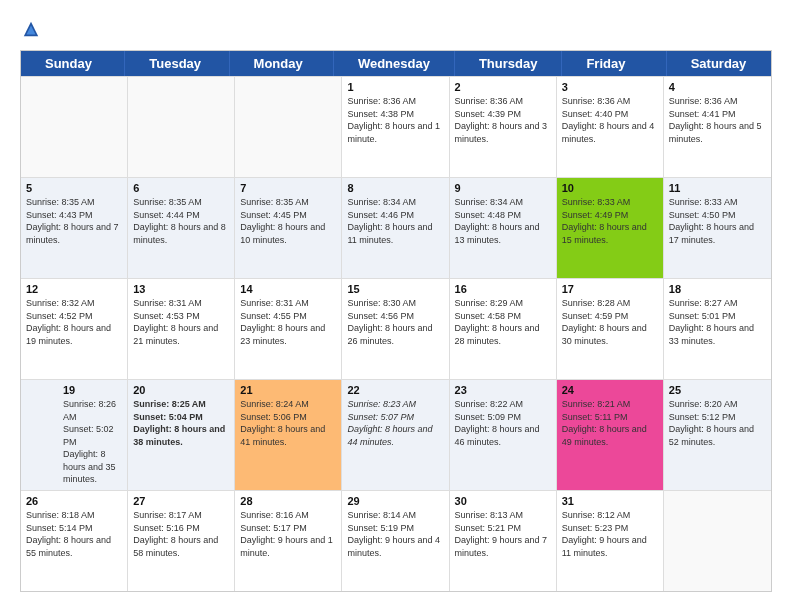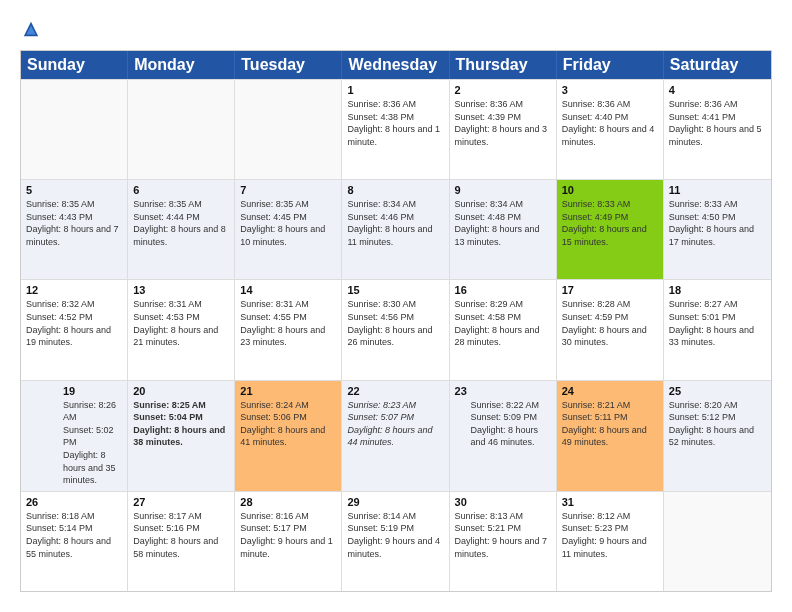--- a/index.html
+++ b/index.html
@@ -66,22 +66,22 @@
       border: 1px solid #ccc;
     }
     .cal-header {
       display: grid;
       grid-template-columns: repeat(7, 1fr);
       background: #2255a4;
     }
     .cal-header-cell {
       color: white;
       font-weight: bold;
-      font-size: 16px;
-      padding: 5px 6px;
+      font-size: 13px;
+      padding: 5px 24px;
       border-right: 1px solid #3366bb;
     }
     .cal-header-cell:last-child { border-right: none; }
     .cal-body {
       flex: 1;
       display: flex;
       flex-direction: column;
     }
     .cal-row {
       display: grid;
@@ -129,22 +129,22 @@
     </div>
     <div class="title-block">
       <div class="main-title"></div>
       <div class="subtitle"></div>
     </div>
   </div>
 
   <div class="calendar">
     <div class="cal-header">
     <div class="cal-header-cell">Sunday</div>
+        <div class="cal-header-cell">Tuesday</div>
         <div class="cal-header-cell">Monday</div>
-        <div class="cal-header-cell">Tuesday</div>
         <div class="cal-header-cell">Wednesday</div>
         <div class="cal-header-cell">Thursday</div>
         <div class="cal-header-cell">Friday</div>
         <div class="cal-header-cell">Saturday</div>
       </div>
     <div class="cal-body">
     <div class="cal-row">
           <div class="cal-cell empty"></div>
           <div class="cal-cell empty"></div>
           <div class="cal-cell empty"></div>
@@ -281,25 +281,25 @@
 Daylight: 8 hours and 41 minutes.</div>
           </div>
           <div class="cal-cell alt-row" style="background: rgb(238, 242, 248);">
             <div class="day-num">22</div>
             <div class="cell-text" style="white-space: pre-line; font-style: italic;">Sunrise: 8:23 AM
 Sunset: 5:07 PM
 Daylight: 8 hours and 44 minutes.</div>
           </div>
           <div class="cal-cell alt-row" style="background: rgb(238, 242, 248);">
             <div class="day-num">23</div>
-            <div class="cell-text" style="white-space: pre-line; margin-left: 16px;">Sunrise: 8:22 AM
+            <div class="cell-text" style="white-space: pre-line;">Sunrise: 8:22 AM
 Sunset: 5:09 PM
 Daylight: 8 hours and 46 minutes.</div>
           </div>
-          <div class="cal-cell alt-row" style="background: #fdba74;">
+          <div class="cal-cell alt-row" style="background: #ec4899;">
             <div class="day-num">24</div>
             <div class="cell-text" style="white-space: pre-line;">Sunrise: 8:21 AM
 Sunset: 5:11 PM
 Daylight: 8 hours and 49 minutes.</div>
           </div>
           <div class="cal-cell alt-row" style="background: rgb(238, 242, 248);">
             <div class="day-num">25</div>
             <div class="cell-text" style="white-space: pre-line;">Sunrise: 8:20 AM
 Sunset: 5:12 PM
 Daylight: 8 hours and 52 minutes.</div>

